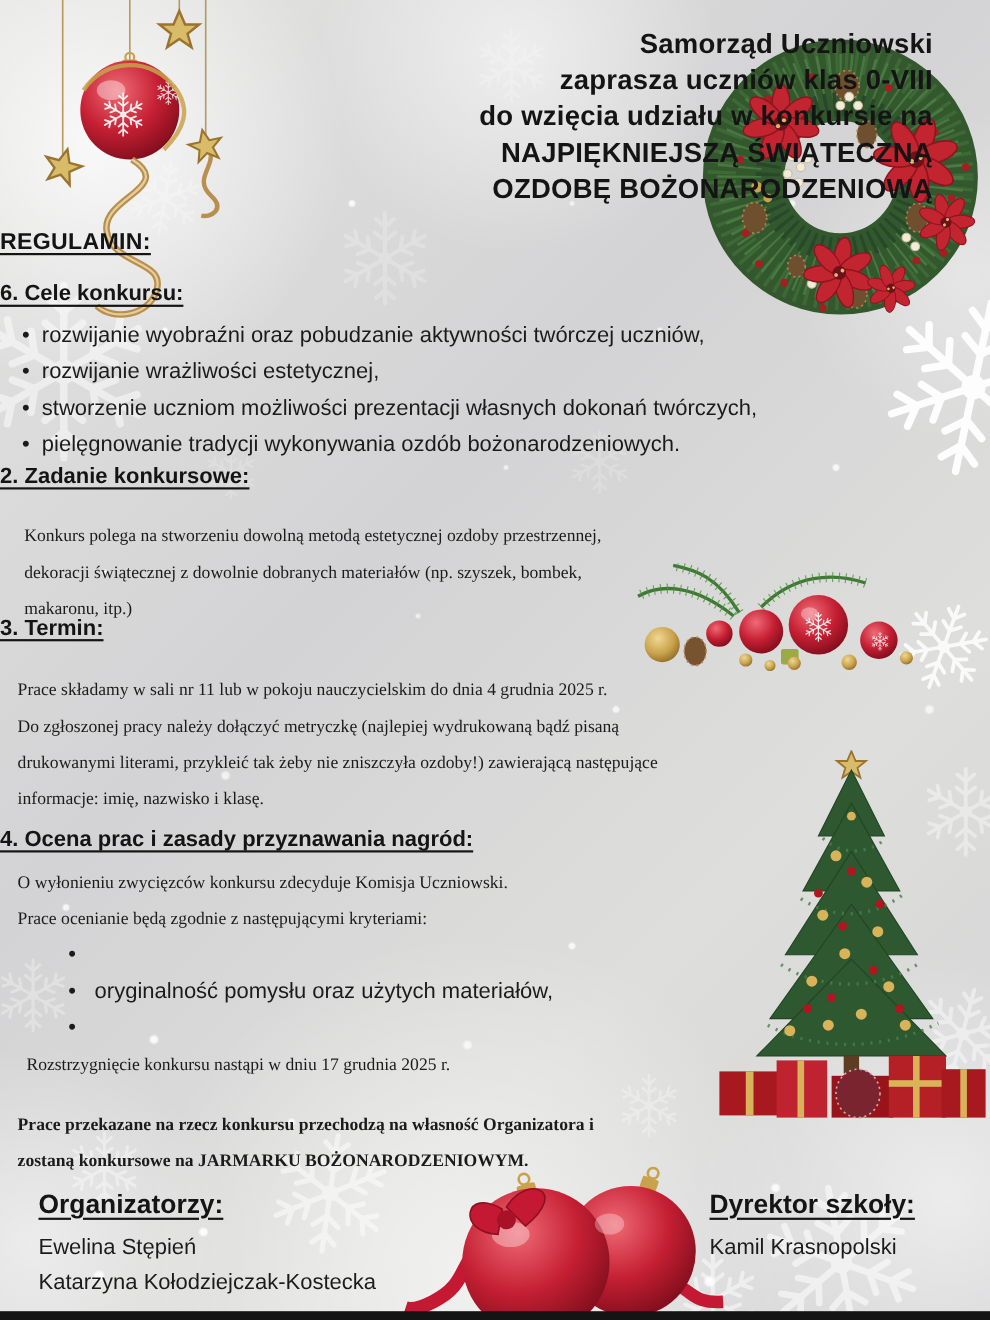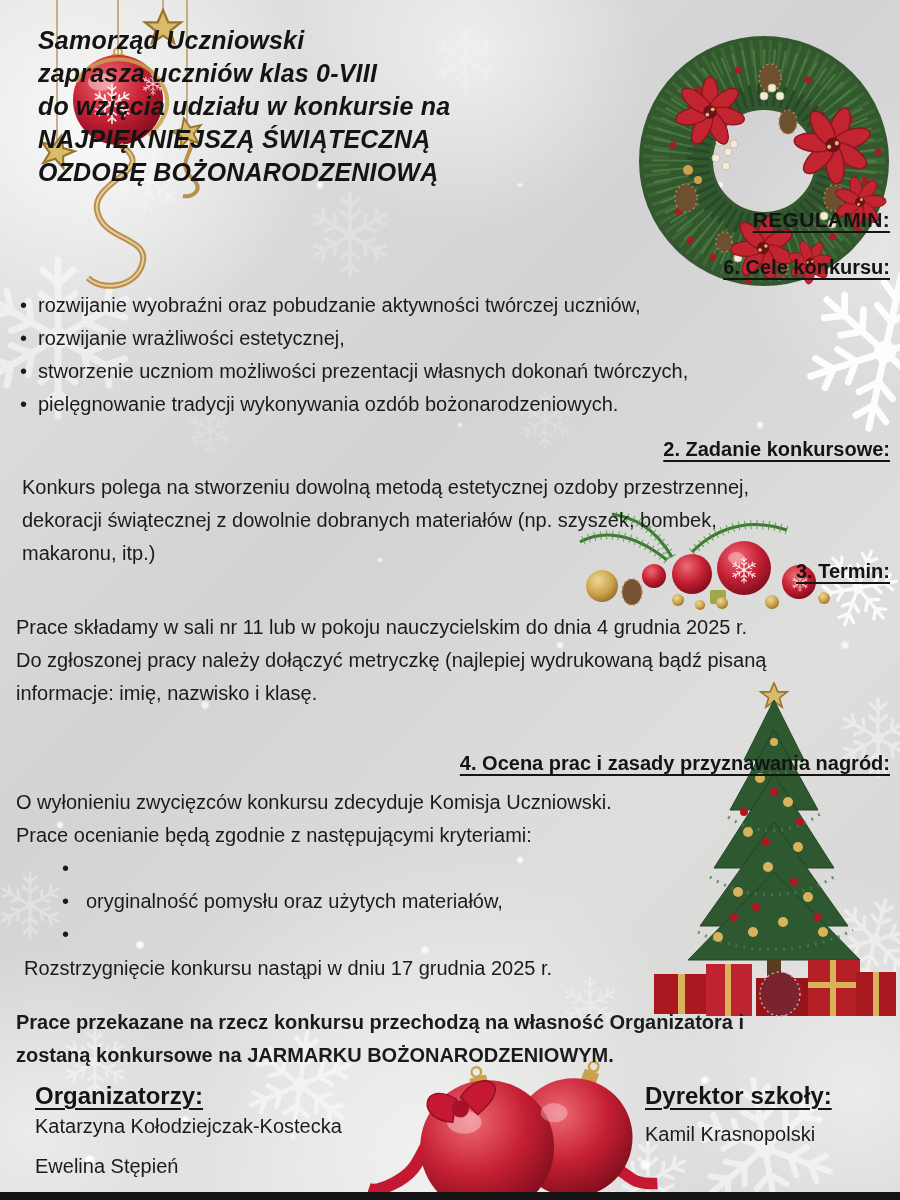--- a/index.html
+++ b/index.html
@@ -32,26 +32,26 @@
     radial-gradient(circle 6px at 645px 1165px,rgba(255,255,255,.9) 0 3px,transparent 6px),
     radial-gradient(circle 5px at 705px 1080px,rgba(255,255,255,.85) 0 2.5px,transparent 5px),
     radial-gradient(circle 4px at 820px 945px,rgba(255,255,255,.8) 0 2px,transparent 4px),
     radial-gradient(circle 3px at 460px 425px,rgba(255,255,255,.6) 0 1.5px,transparent 3px),
     radial-gradient(circle 3px at 380px 560px,rgba(255,255,255,.6) 0 1.5px,transparent 3px),
     radial-gradient(circle 4px at 720px 185px,rgba(255,255,255,.75) 0 2px,transparent 4px),
     radial-gradient(circle 3px at 520px 185px,rgba(255,255,255,.6) 0 1.5px,transparent 3px);}
   svg.flakes{position:absolute;inset:0;z-index:2;}
   svg.dec{position:absolute;z-index:3;}
   .txt{position:absolute;z-index:4;}
-  .title{top:24px;left:38px;width:810px;text-align:left;font-weight:700;
-    font-size:25px;line-height:33px;color:#141414;letter-spacing:.2px;font-style:italic;}
+  .title{top:24px;left:38px;width:810px;text-align:right;font-weight:700;
+    font-size:25px;line-height:33px;color:#141414;letter-spacing:.2px;}
   .uh{font-weight:700;text-decoration:underline;text-decoration-thickness:2px;text-underline-offset:4px;color:#141414;}
-  .center-h{left:0;width:890px;text-align:right;font-size:20px;}
+  .center-h{left:0;width:890px;text-align:left;font-size:20px;}
   .regulamin{top:208px;font-size:21px;letter-spacing:.3px;}
-  .body-line{font-size:20px;line-height:33px;white-space:nowrap;}
+  .body-line{font-size:16px;line-height:33px;white-space:nowrap;font-family:Liberation Serif, serif;}
   .bullets .row{display:flex;font-size:20px;line-height:33px;white-space:nowrap;}
   .bullets .dot{width:18px;font-size:20px;}
   .bold-par .body-line{font-weight:700;}
   .f-head{font-size:24px;}
   .f-name{font-size:20px;line-height:32px;white-space:nowrap;}
   .bottombar{position:absolute;left:0;bottom:0;width:900px;height:8px;background:#141414;z-index:6;}
 </style>
 </head>
 <body>
 
@@ -329,31 +329,32 @@
     <div class="row">
         <span class="dot">•</span>
         <span>stworzenie uczniom możliwości prezentacji własnych dokonań twórczych,</span>
       </div>
     <div class="row">
         <span class="dot">•</span>
         <span>pielęgnowanie tradycji wykonywania ozdób bożonarodzeniowych.</span>
       </div>
   </div>
 
-  <div class="txt center-h uh" style="top:438px">2. Zadanie konkursowe:</div>
+  <div class="txt center-h uh" style="top:422px">2. Zadanie konkursowe:</div>
   <div class="txt" style="top:471px;left:22px">
     <div class="body-line">Konkurs polega na stworzeniu dowolną metodą estetycznej ozdoby przestrzennej,</div>
     <div class="body-line">dekoracji świątecznej z dowolnie dobranych materiałów (np. szyszek, bombek,</div>
     <div class="body-line">makaronu, itp.)</div>
   </div>
 
   <div class="txt center-h uh" style="top:560px">3. Termin:</div>
   <div class="txt" style="top:611px;left:16px">
     <div class="body-line">Prace składamy w sali nr 11 lub w pokoju nauczycielskim do dnia 4 grudnia 2025 r.</div>
     <div class="body-line">Do zgłoszonej pracy należy dołączyć metryczkę (najlepiej wydrukowaną bądź pisaną</div>
+    <div class="body-line">drukowanymi literami, przykleić tak żeby nie zniszczyła ozdoby!) zawierającą następujące</div>
     <div class="body-line">informacje: imię, nazwisko i klasę.</div>
   </div>
 
   <div class="txt center-h uh" style="top:752px">4. Ocena prac i zasady przyznawania nagród:</div>
   <div class="txt" style="top:786px;left:16px">
     <div class="body-line">O wyłonieniu zwycięzców konkursu zdecyduje Komisja Uczniowski.</div>
     <div class="body-line">Prace ocenianie będą zgodnie z następującymi kryteriami:</div>
   </div>
   <div class="txt bullets" style="top:852px;left:62px">
     <div class="row">
@@ -370,22 +371,22 @@
 
   <div class="txt body-line" style="top:952px;left:24px">Rozstrzygnięcie konkursu nastąpi w dniu 17 grudnia 2025 r.</div>
 
   <div class="txt bold-par" style="top:1006px;left:16px">
     <div class="body-line">Prace przekazane na rzecz konkursu przechodzą na własność Organizatora i</div>
     <div class="body-line">zostaną konkursowe na JARMARKU BOŻONARODZENIOWYM.</div>
   </div>
 
   <div class="txt" style="top:1082px;left:35px">
     <div class="f-head uh">Organizatorzy:</div>
+    <div class="f-name" style="margin-top:8px">Ewelina Stępień</div>
     <div class="f-name">Katarzyna Kołodziejczak-Kostecka</div>
-    <div class="f-name" style="margin-top:8px">Ewelina Stępień</div>
   </div>
 
   <div class="txt" style="top:1082px;left:645px">
     <div class="f-head uh">Dyrektor szkoły:</div>
     <div class="f-name" style="margin-top:8px">Kamil Krasnopolski</div>
   </div>
 
   <div class="bottombar"></div>
 </div>
 

